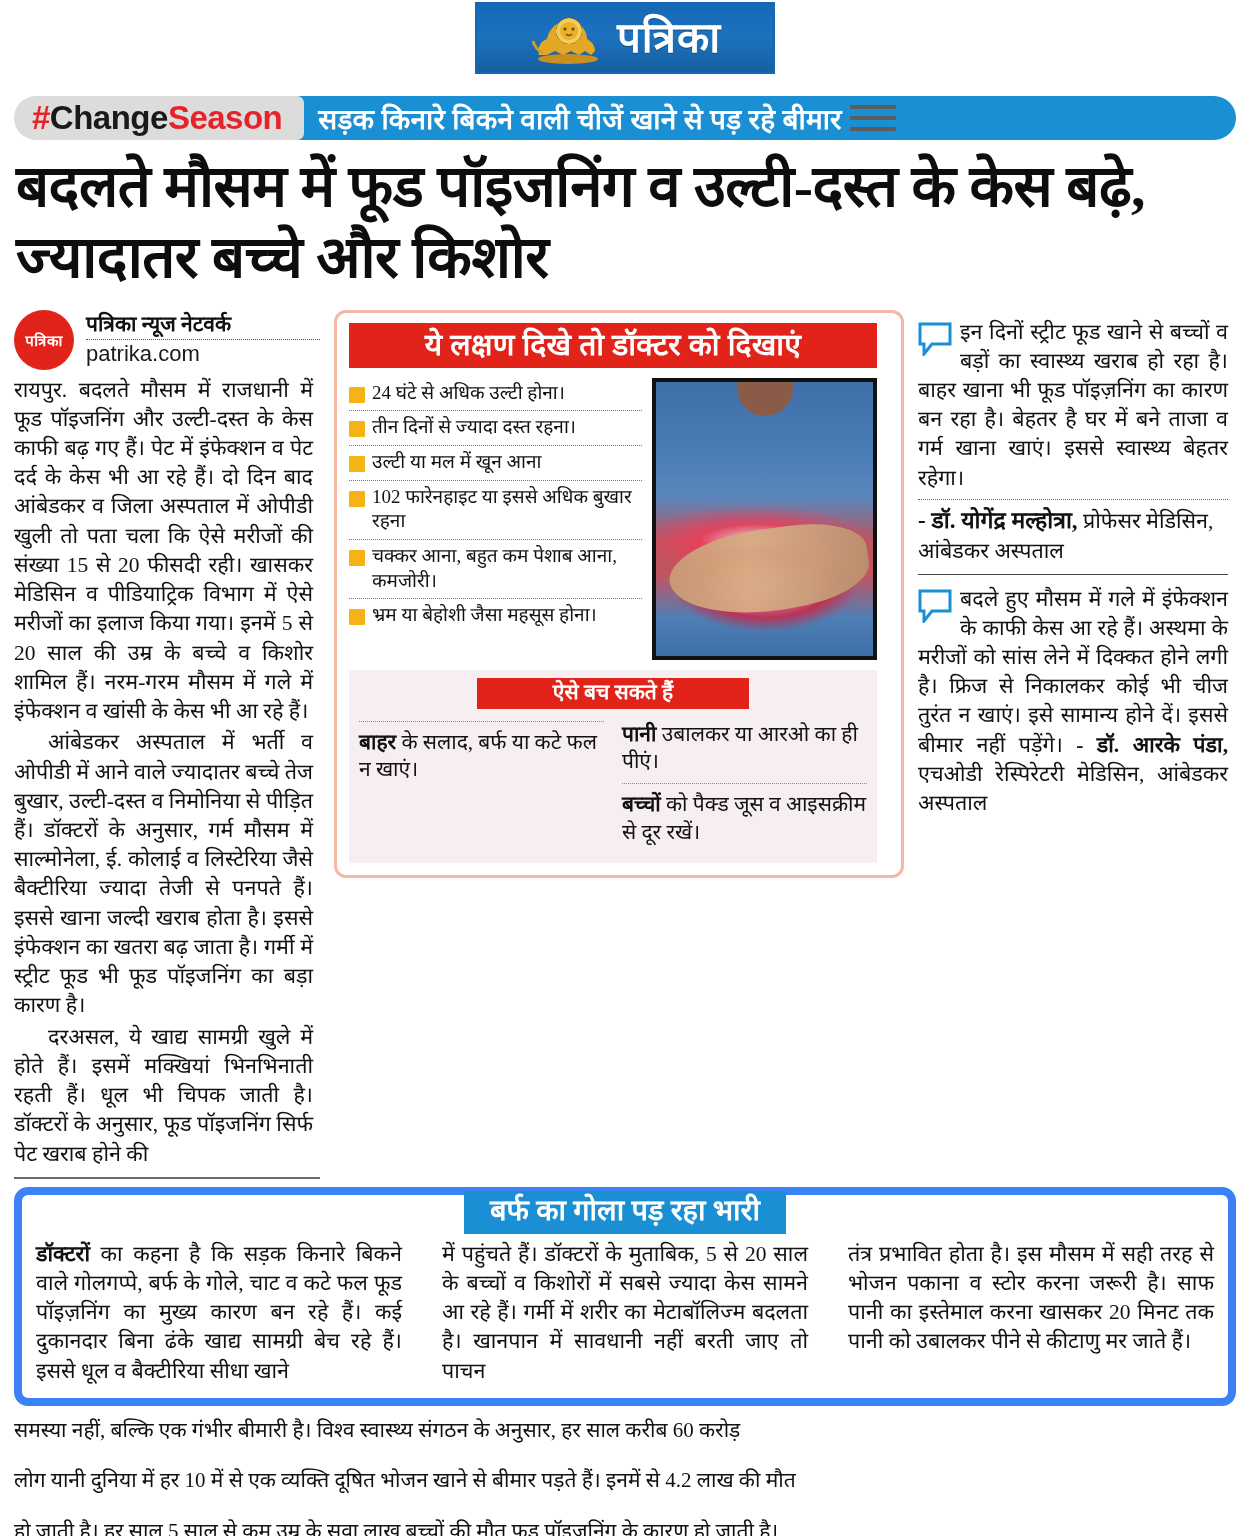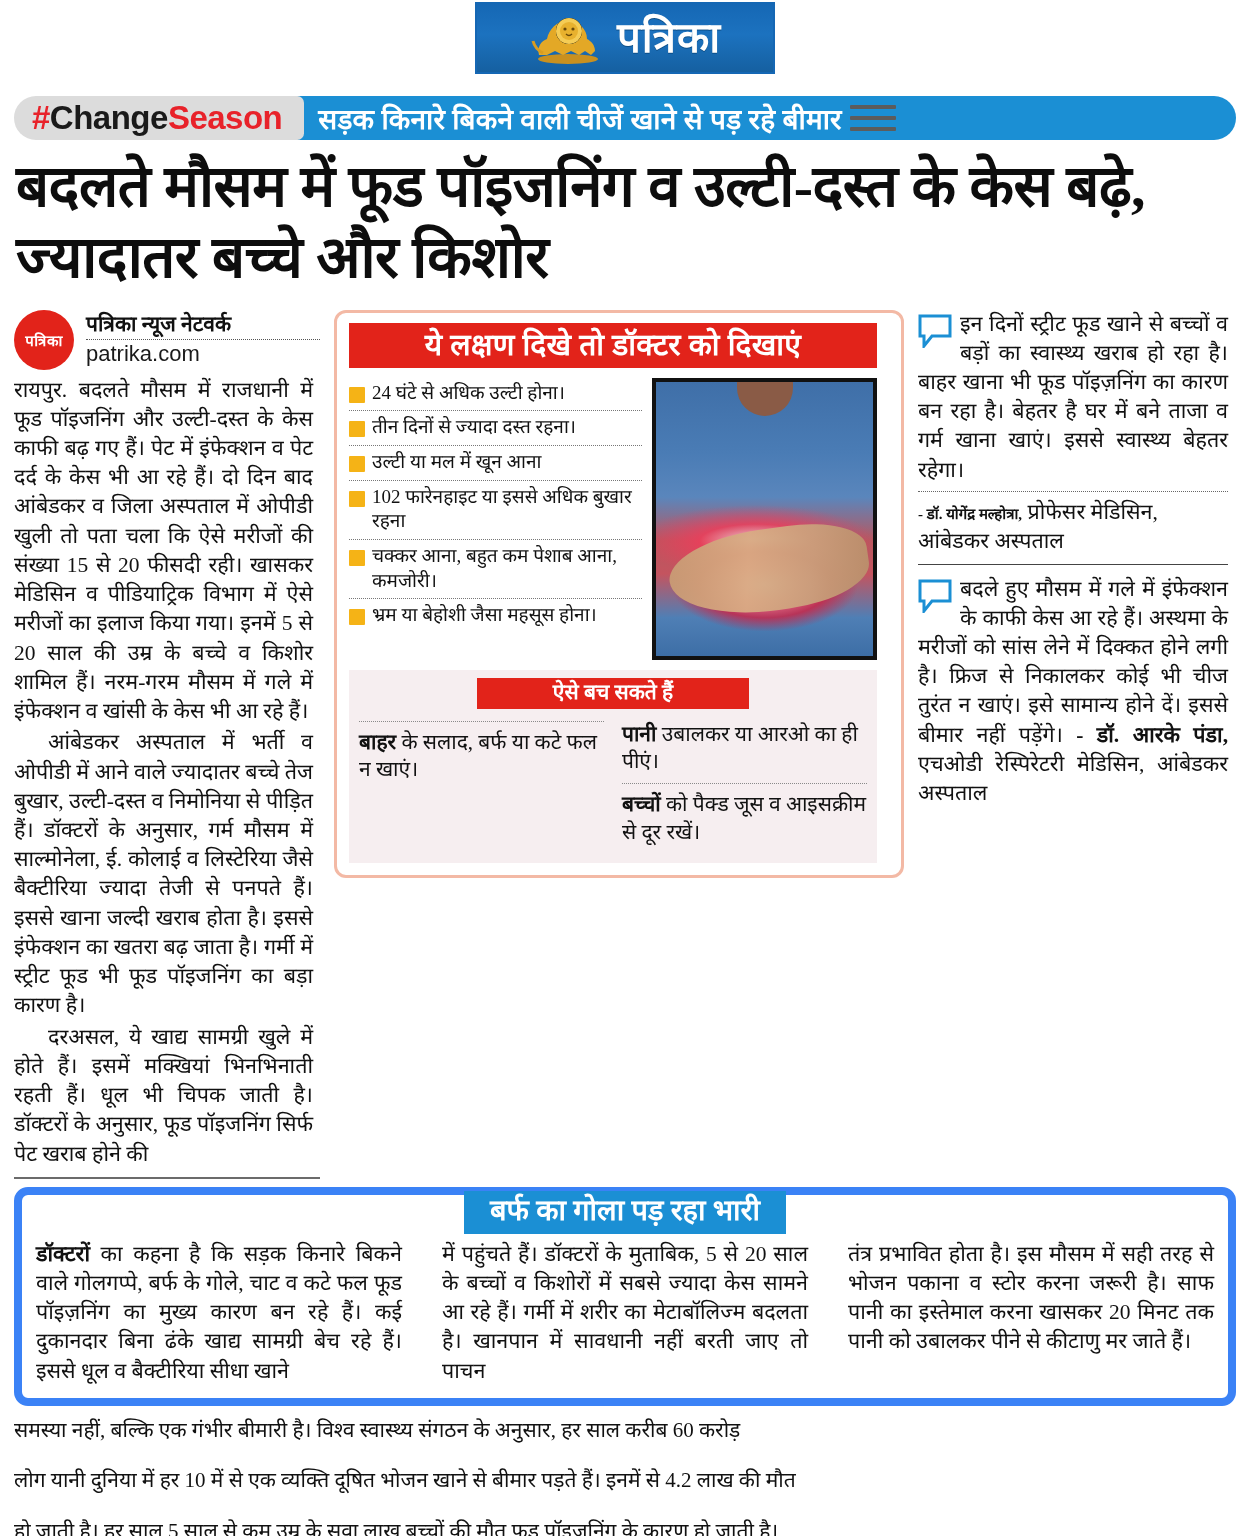--- a/index.html
+++ b/index.html
@@ -199,32 +199,32 @@
     width:260px;margin:0 auto 10px auto;
     line-height:1.05;
   }
   .prevent-grid{display:flex;gap:18px;}
   .prevent-col{flex:1;min-width:0;}
   .prevent-item{font-size:21px;line-height:1.32;padding:2px 0 5px 0;}
   .prevent-item b{font-weight:700;}
   .prevent-sep{border-bottom:1px dotted #8a8a8a;margin:2px 0 5px 0;}
 
   
-  .quote{position:relative;}
+  .quote{position:relative;margin-top:8px;}
   .quote-icon{
     float:left;width:34px;height:34px;margin:4px 8px 0 0;
     position:relative;
   }
   .quote p{
     margin:0;font-size:21.5px;line-height:1.36;text-align:justify;
   }
   .quote-attr{
     margin-top:2px;font-size:21.5px;line-height:1.34;text-align:left;
   }
-  .quote-attr b{font-weight:700;font-size:15px;}
+  .quote-attr b{font-weight:700;font-size:23px;}
   .quote-dotted{border-bottom:1px dotted #666;margin:6px 0 6px 0;}
   .quote-solid{border-bottom:1.5px solid #444;margin:8px 0 10px 0;}
 
   
   .lowerbox{
     margin:8px 14px 0 14px;
     border:8px solid #3b82f6;
     border-radius:14px;
     padding:0 14px 12px 14px;
     box-sizing:border-box;

